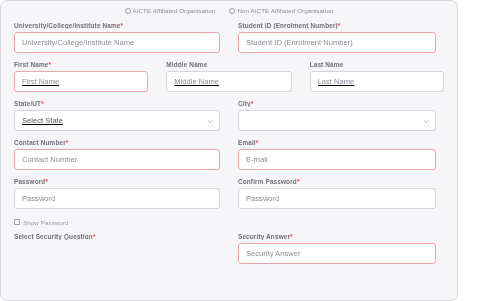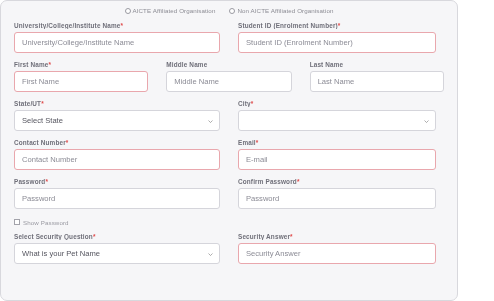--- a/index.html
+++ b/index.html
@@ -54,21 +54,21 @@
   .row {
     display: flex;
     gap: 0;
     margin-bottom: 1px;
   }
   .col {
     box-sizing: border-box;
   }
   .col-half { width: 50%; padding-right: 9px; }
   .col-half.right { padding-right: 8px; padding-left: 9px; }
-  .col-third { width: 33.33%; padding-right: 9px; }
+  .col-third { width: 33.33%; padding-right: 9px; text-decoration: underline; }
   .col-third.mid { padding-right: 9px; padding-left: 9px; }
   .col-third.last { padding-right: 0; padding-left: 9px; }
 
   .field { margin-bottom: 7px; }
 
   .lbl {
     font-size: 6.4px;
     font-weight: bold;
     color: #6f6f79;
     letter-spacing: 0.15px;
@@ -89,21 +89,21 @@
     font-family: "Liberation Sans", sans-serif;
     font-size: 7.6px;
     color: #6d6d77;
     padding: 0 7px;
     outline: none;
     display: block;
   }
   .inp::placeholder { color: #8b8b95; opacity: 1; }
   .inp.err { border-color: #e9a7ad; }
 
-  .selwrap { position: relative; }
+  .selwrap { position: relative; text-decoration: underline; }
   .sel {
     box-sizing: border-box;
     width: 100%;
     height: 21px;
     border: 1px solid #d5d5db;
     border-radius: 3px;
     background: #ffffff;
     font-size: 7.6px;
     color: #55555f;
     padding: 0 16px 0 7px;
@@ -258,28 +258,20 @@
 
     <div class="showpw">
       <span class="cbox"></span>
       <span class="showpw-label">Show Password</span>
     </div>
 
     <div class="row">
       <div class="col col-half">
         <div class="field">
           <span class="lbl"><span>Select Security Question</span><span class="star">*</span></span>
-          <div class="selwrap">
-            <div class="sel">What is your Pet Name</div>
-            <span class="chev">
-              <svg viewBox="0 0 10 6" width="5" height="5">
-                  <path d="M1 1 L5 5 L9 1" stroke="#777" stroke-width="1.2" fill="none"></path>
-                </svg>
-            </span>
-          </div>
         </div>
       </div>
       <div class="col col-half right">
         <div class="field">
           <span class="lbl"><span>Security Answer</span><span class="star">*</span></span>
           <input class="inp err" type="text" placeholder="Security Answer" style="">
         </div>
       </div>
     </div>
 

